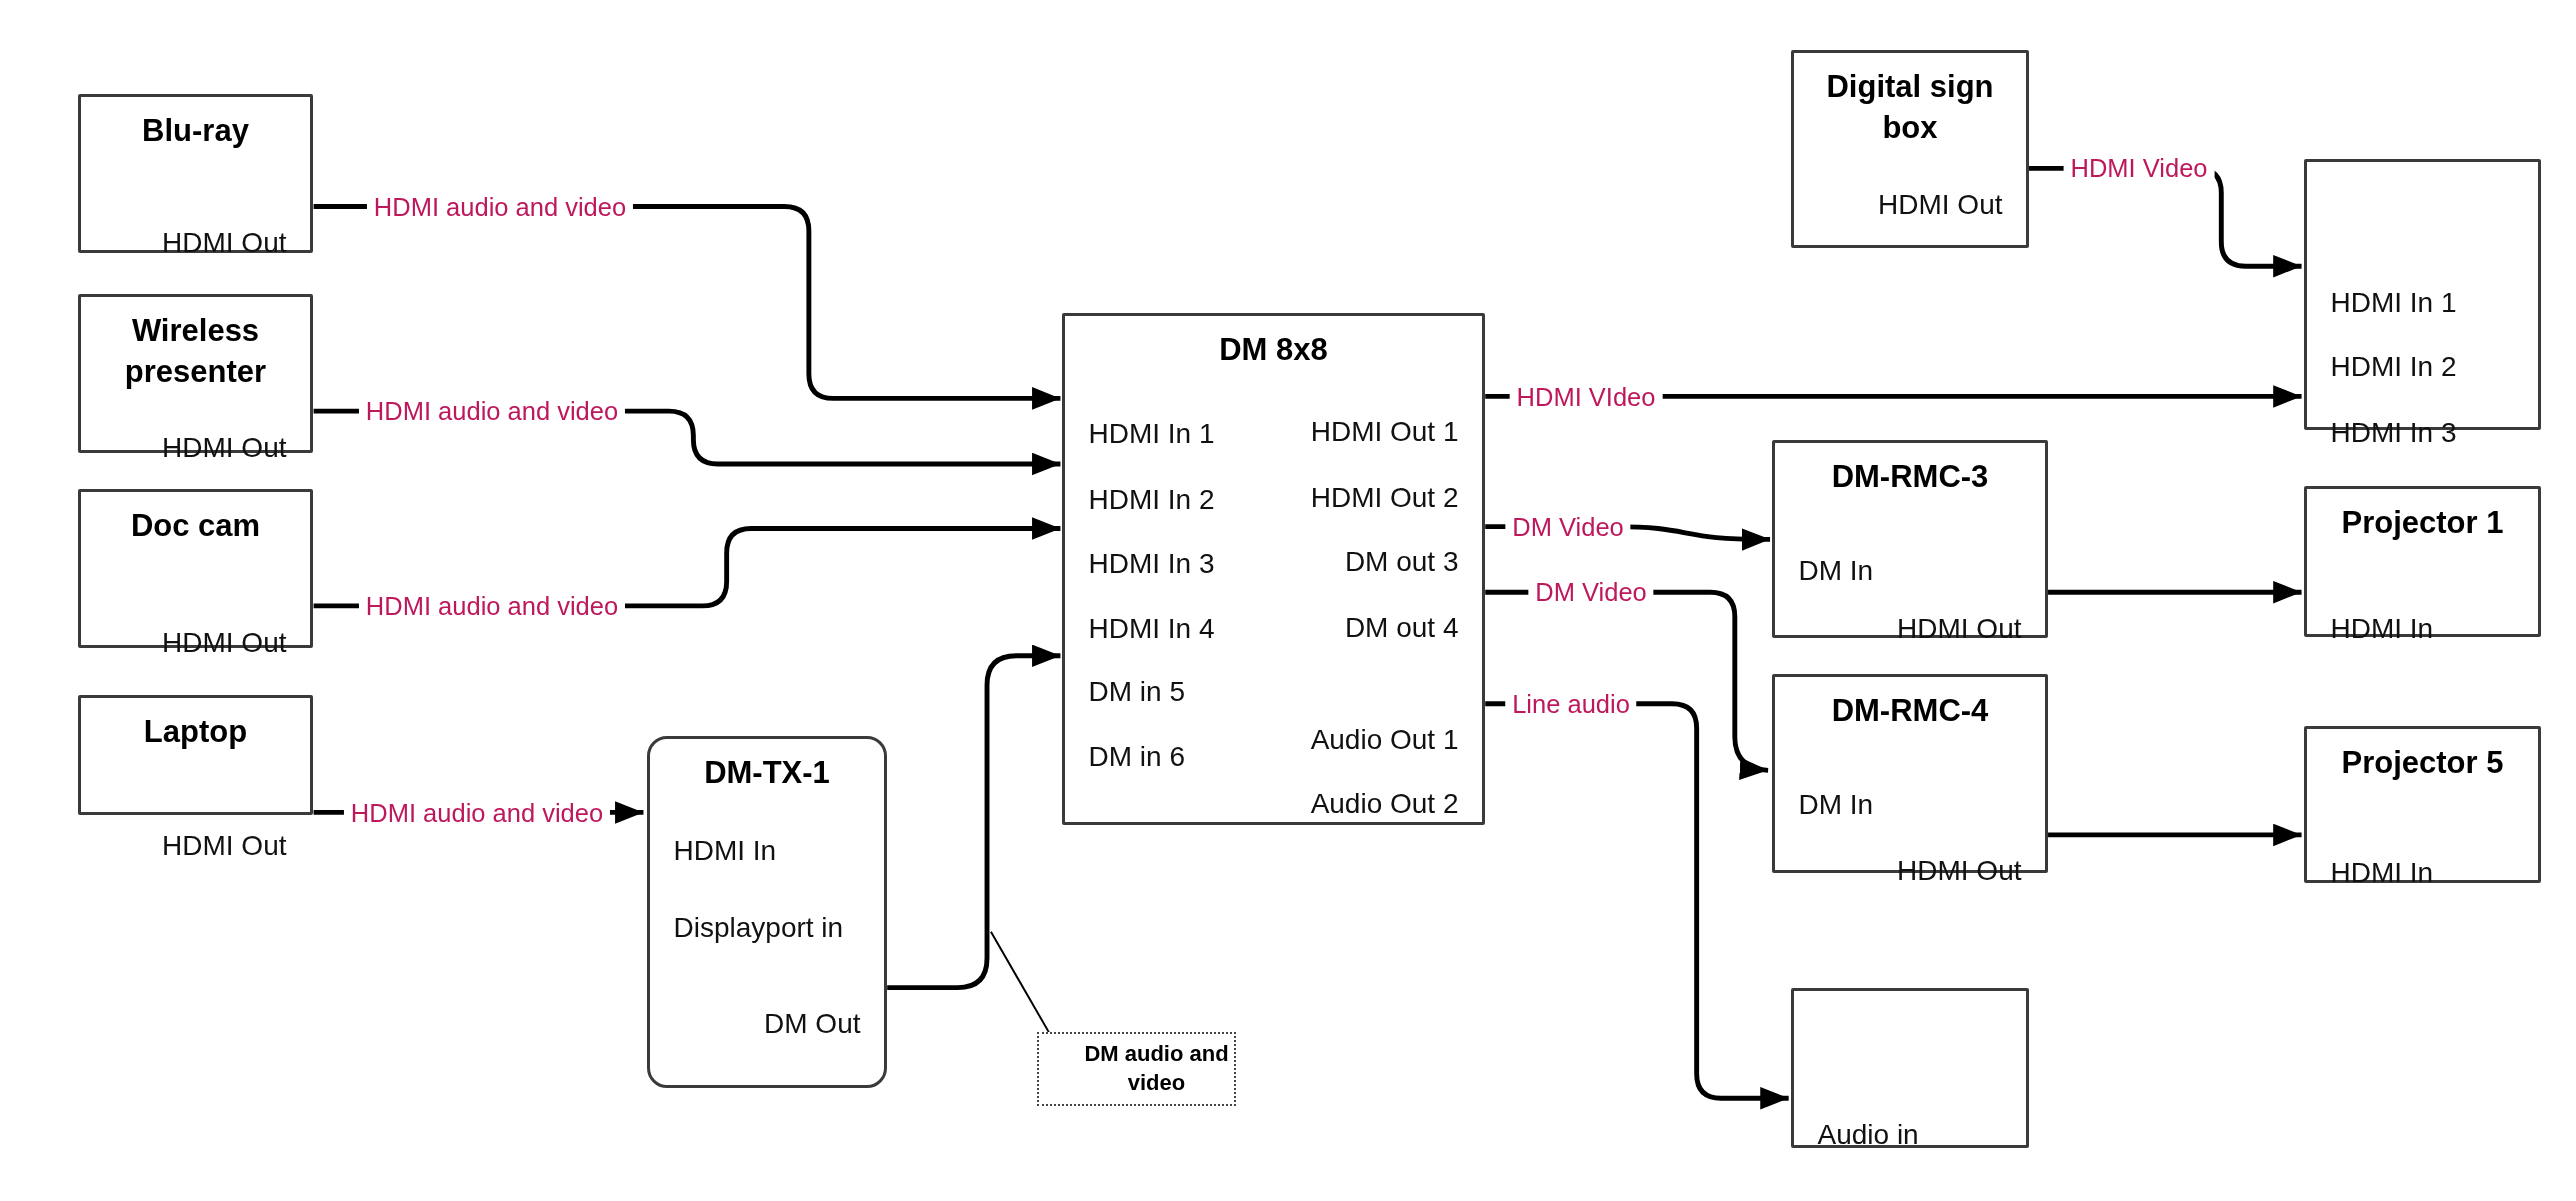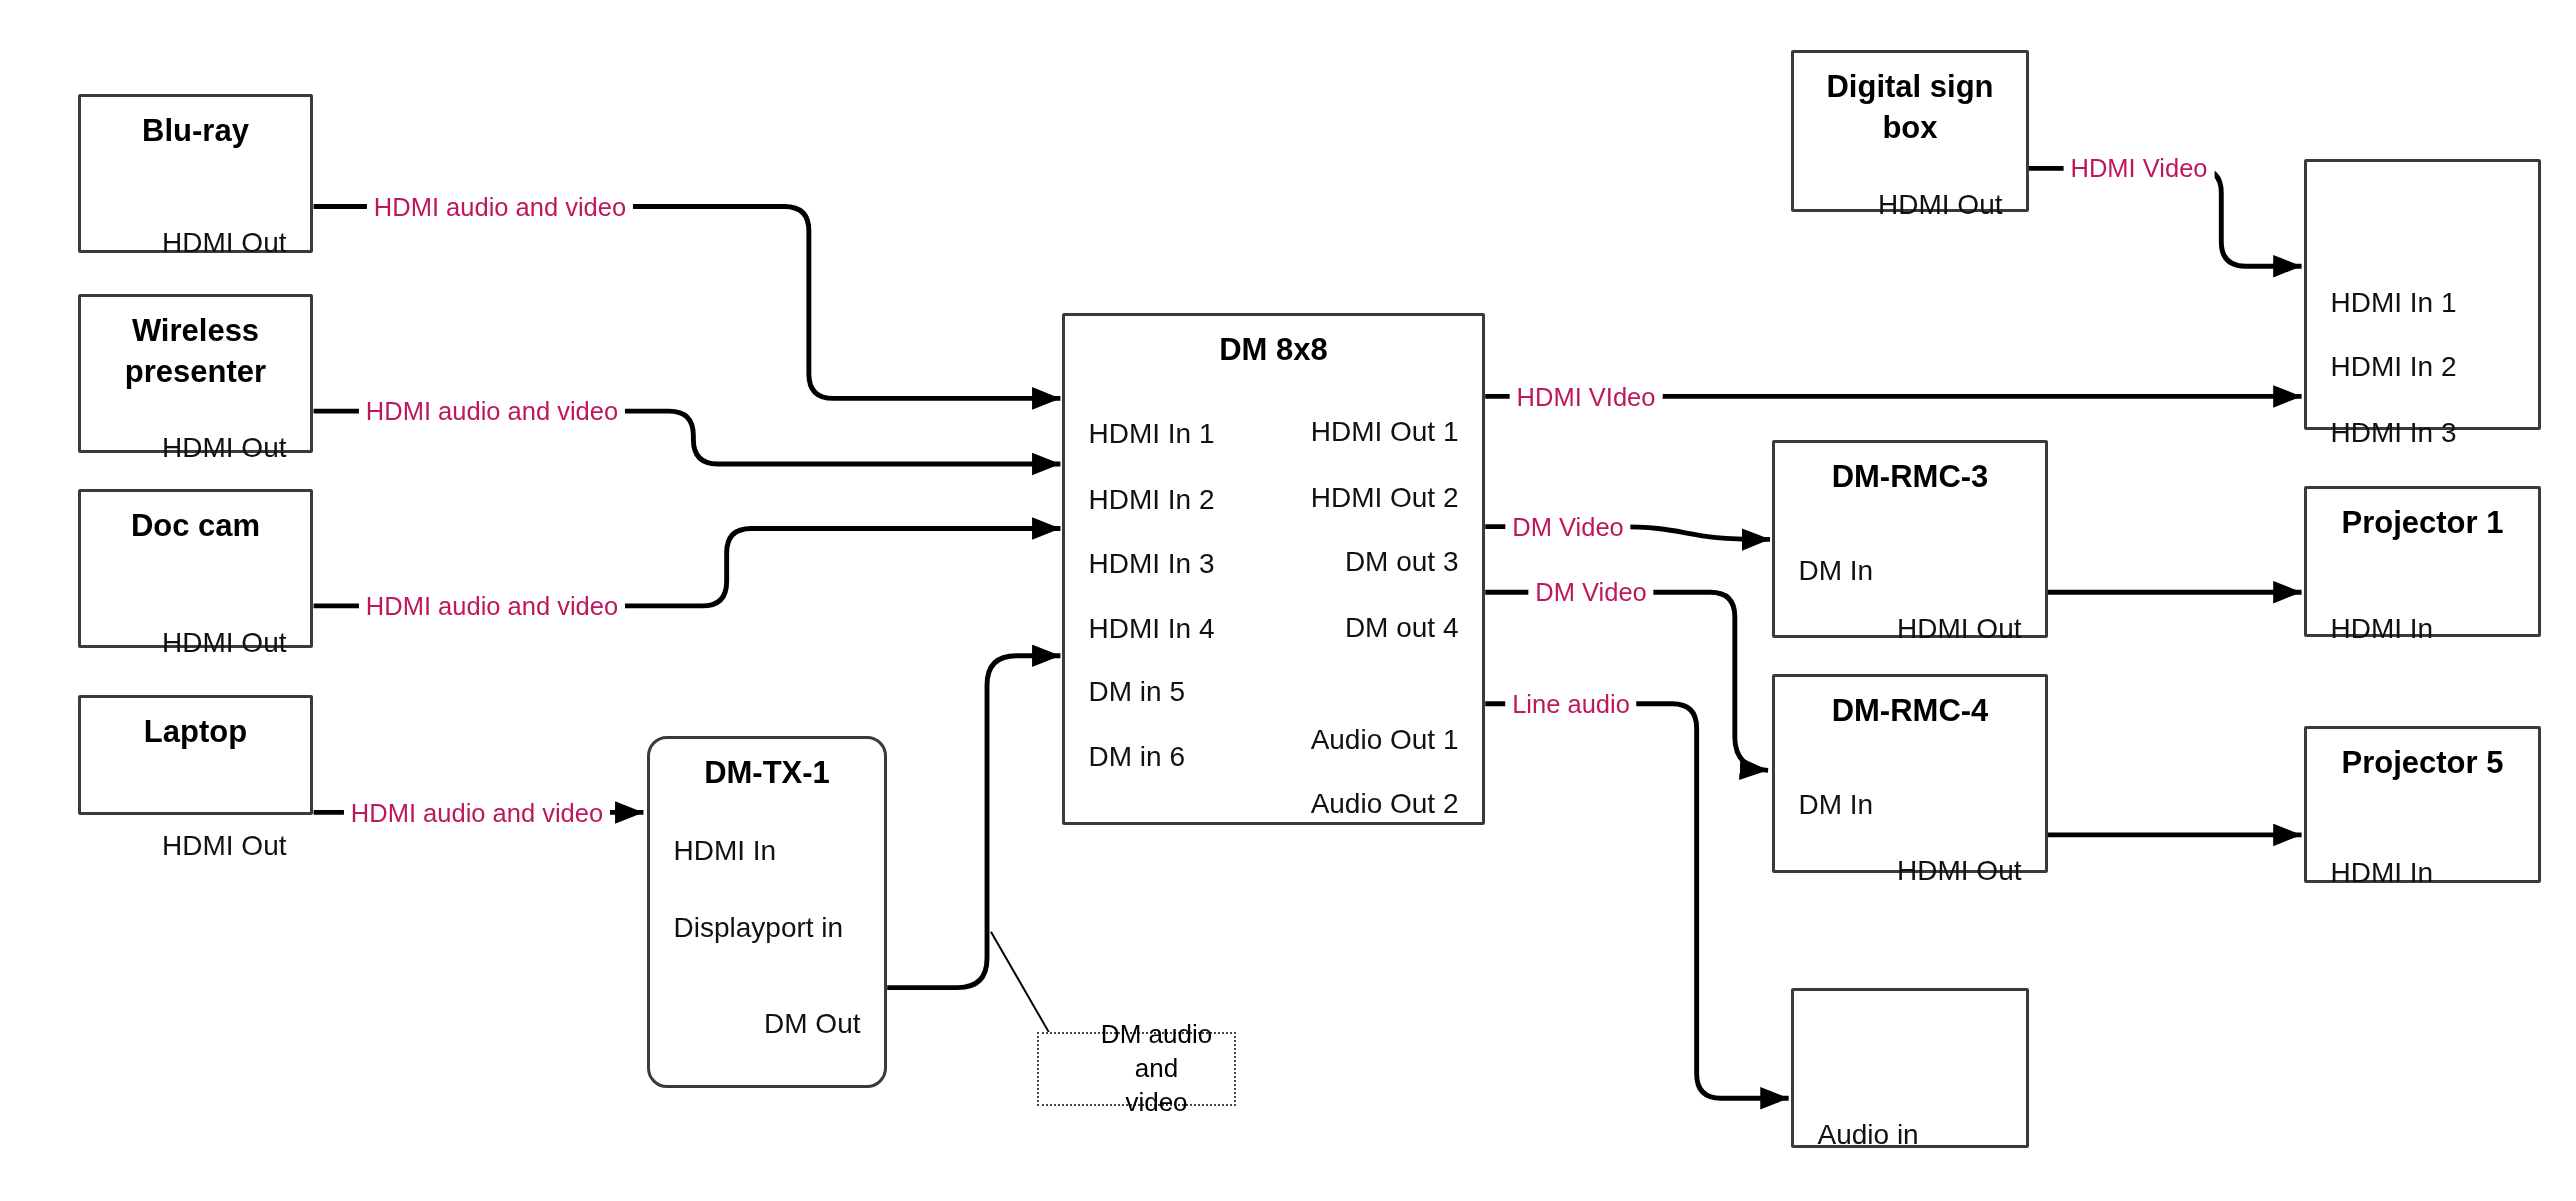--- a/index.html
+++ b/index.html
@@ -24,21 +24,21 @@
     position:absolute;transform:translateY(-50%);
     font-size:28px;white-space:nowrap;color:#111;margin-top:35px;
   }
   .port.left{left:23.5px;}
   .port.right{right:23.5px;}
   .node.note{
     border:2px dotted #444;border-radius:0;
     display:flex;align-items:center;justify-content:center;
   }
   .node.note .title{
-    font-weight:normal;font-size:26px;line-height:1.3;padding:0;margin-left:40px;
+    font-weight:bold;font-size:22px;line-height:1.3;padding:0;margin-left:40px;
   }
   .edge-label{
     position:absolute;transform:translate(-50%,-50%);
     background:#fff;padding:1px 6.9px;font-size:25.5px;white-space:nowrap;color:#be185d;
   }
 </style>
 </head>
 <body>
 
 <div id="canvas">
@@ -96,21 +96,21 @@
         <span class="port left" style="top: 278px;">HDMI In 4</span>
         <span class="port left" style="top: 341px;">DM in 5</span>
         <span class="port left" style="top: 406px;">DM in 6</span>
         <span class="port right" style="top: 81px;">HDMI Out 1</span>
         <span class="port right" style="top: 147px;">HDMI Out 2</span>
         <span class="port right" style="top: 211px;">DM out 3</span>
         <span class="port right" style="top: 277px;">DM out 4</span>
         <span class="port right" style="top: 389px;">Audio Out 1</span>
         <span class="port right" style="top: 453px;">Audio Out 2</span>
       </div>
-      <div class="node" style="left: 1791px; top: 50px; width: 238px; height: 162px;">
+      <div class="node" style="left: 1791px; top: 50px; width: 238px; height: 198px;">
         <div class="title">Digital sign
 box</div>
         <span class="port right" style="top: 117px;">HDMI Out</span>
       </div>
       <div class="node" style="left: 2304px; top: 159px; width: 237px; height: 271px;">
         <span class="port left" style="top: 106px;">HDMI In 1</span>
         <span class="port left" style="top: 170px;">HDMI In 2</span>
         <span class="port left" style="top: 236px;">HDMI In 3</span>
       </div>
       <div class="node" style="left: 1772px; top: 440px; width: 276px; height: 198px;">

